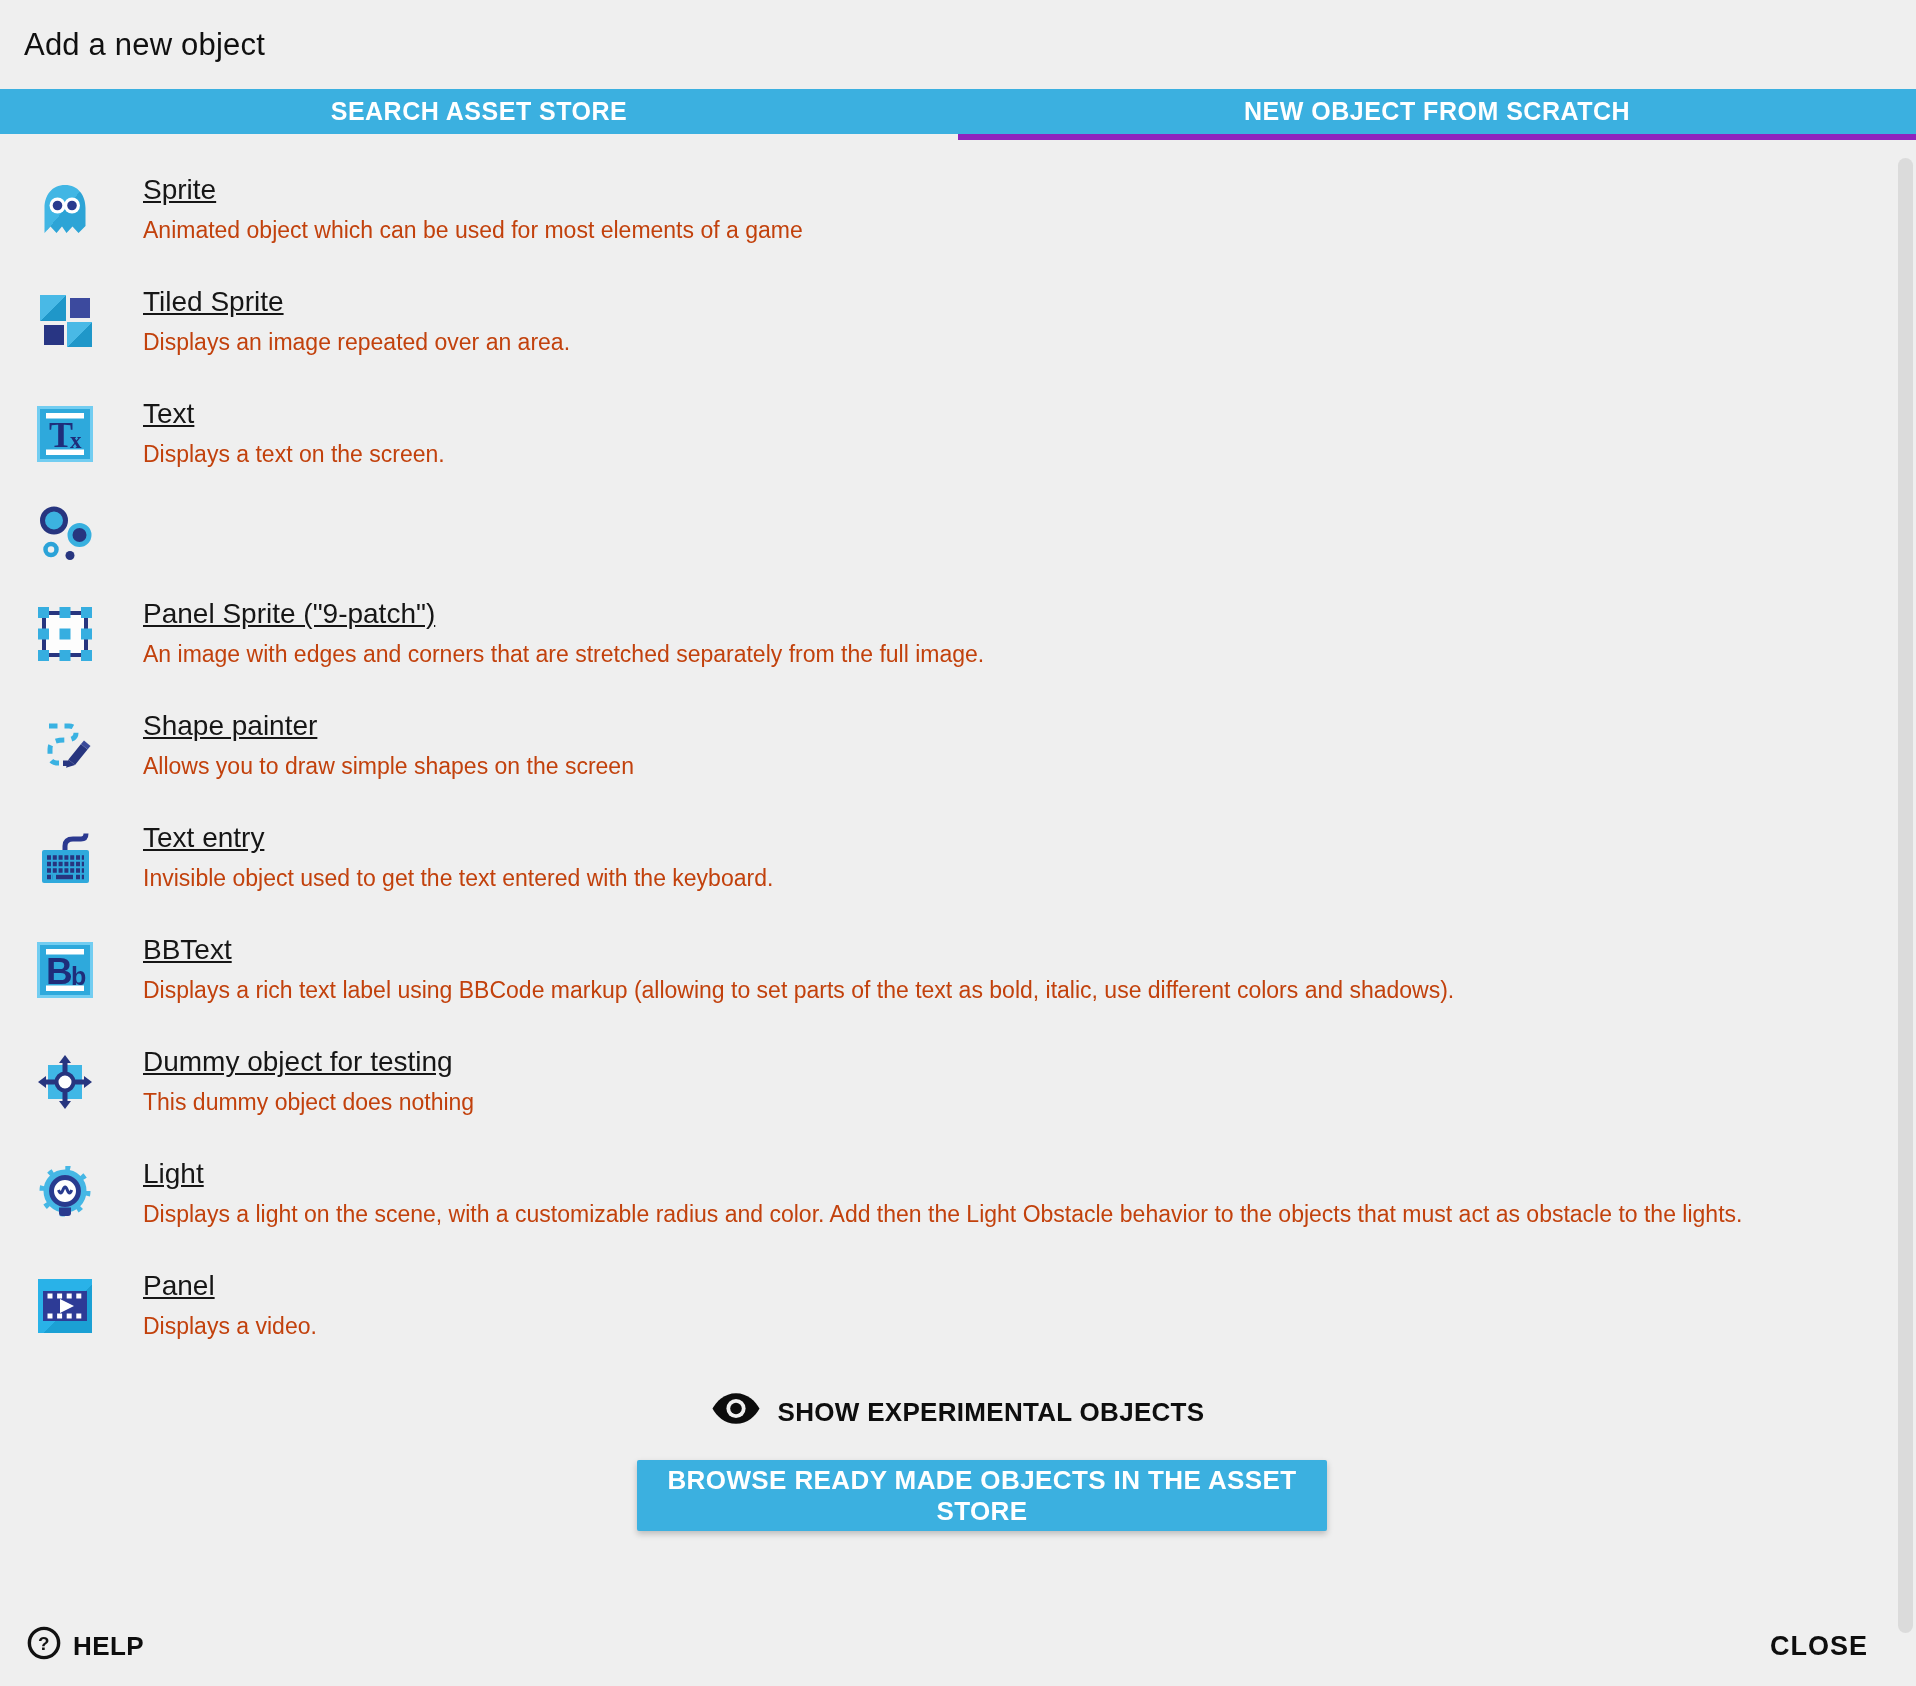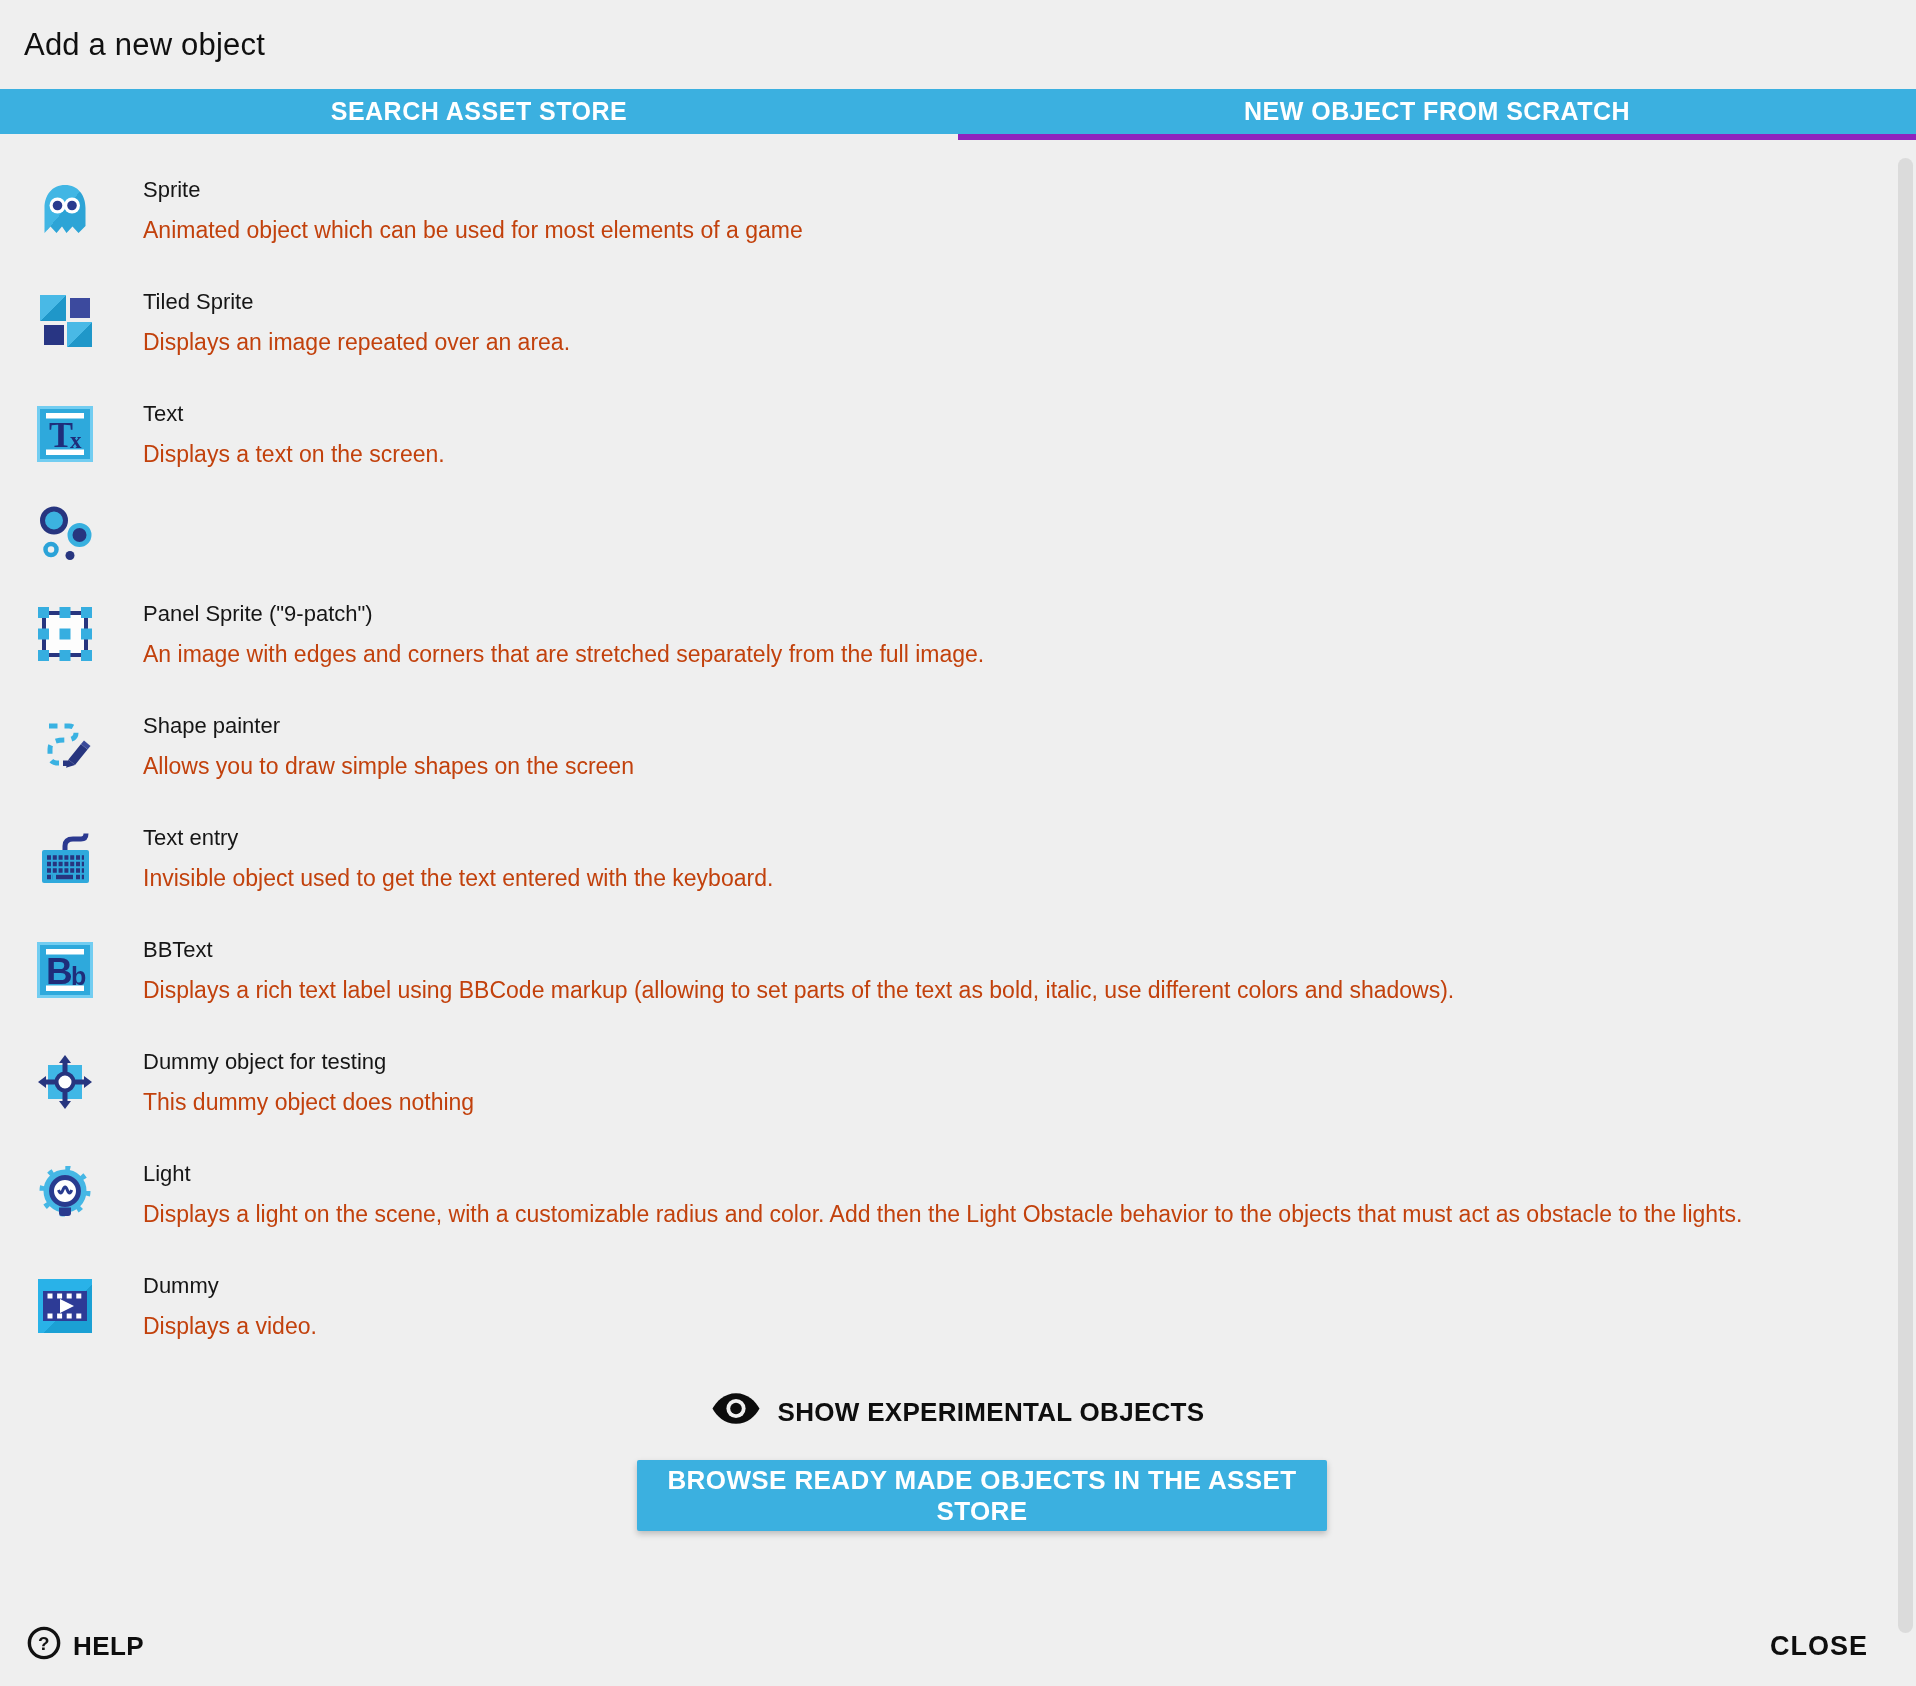--- a/index.html
+++ b/index.html
@@ -26,21 +26,21 @@
   }
   .indicator-row { height:6px; display:flex; flex:none; }
   .indicator-row .blank { flex:1; background:#efefef; }
   .indicator-row .indicator { flex:1; background:#8e23bd; }
 
   
   .list { padding-top:14px; flex:none; }
   .row { display:flex; align-items:center; padding:16px 70px 16px 37px; cursor:pointer; }
   .row .icon { width:56px; height:56px; flex:none; margin-right:50px; }
   .row .icon svg { width:56px; height:56px; display:block; }
-  .obj-name  { font-size:22px; line-height:40px; color:#161616; }
+  .obj-name  { font-size:28px; line-height:40px; color:#161616;text-decoration:underline; }
   .obj-desc  { font-size:23px; line-height:40px; color:#c2410c; }
 
   
   .bottom-controls { display:flex; flex-direction:column; align-items:center; margin-top:22px; flex:none; }
   .experimental-btn {
     display:flex; align-items:center; gap:18px;
     font-size:26px; font-weight:bold; color:#0e0e0e; letter-spacing:.3px;
     padding:8px 14px; cursor:pointer; background:none; border:none;
     font-family:"Liberation Sans", sans-serif;
   }
@@ -280,21 +280,21 @@
               </linearGradient>
             </defs>
     <rect x="1" y="1" width="54" height="54" fill="url(#vg1)"></rect>
     <rect x="6" y="13" width="44" height="30" fill="#2d3b96"></rect>
     <path d="M10.5 18 H46" stroke="#ffffff" stroke-width="5" stroke-dasharray="5 4.6" fill="none"></path>
     <path d="M10.5 38 H46" stroke="#ffffff" stroke-width="5" stroke-dasharray="5 4.6" fill="none"></path>
     <path d="M23 21 L37 28 L23 35 Z" fill="#ffffff"></path>
   </svg>
         </span>
     <div class="txt">
-      <div class="obj-name">Dummy</div>
+      <div class="obj-name">Panel</div>
       <div class="obj-desc">Displays a video.</div>
     </div>
   </div>
 </div>
 
   <div class="bottom-controls">
     <button class="experimental-btn">
       <span class="eye">
         <svg viewBox="0 0 50 34" width="48" height="33">
           <path d="M25 1 C13 1 4.5 9.5 0.5 17 C4.5 24.5 13 33 25 33 C37 33 45.5 24.5 49.5 17 C45.5 9.5 37 1 25 1 Z" fill="#0c0c0c"></path>

